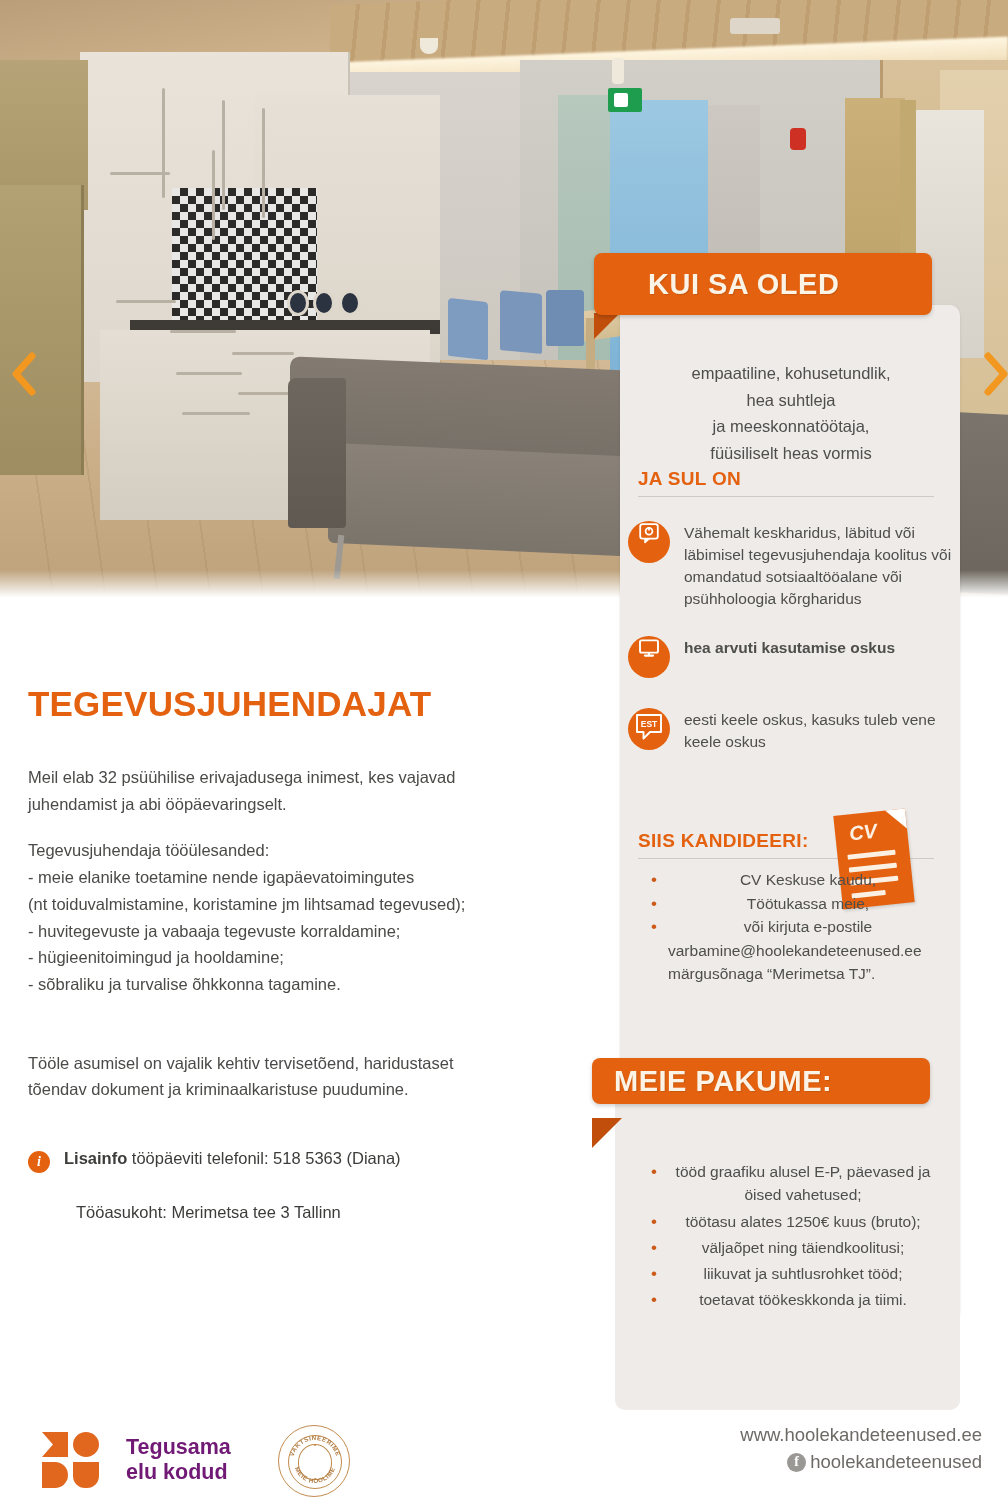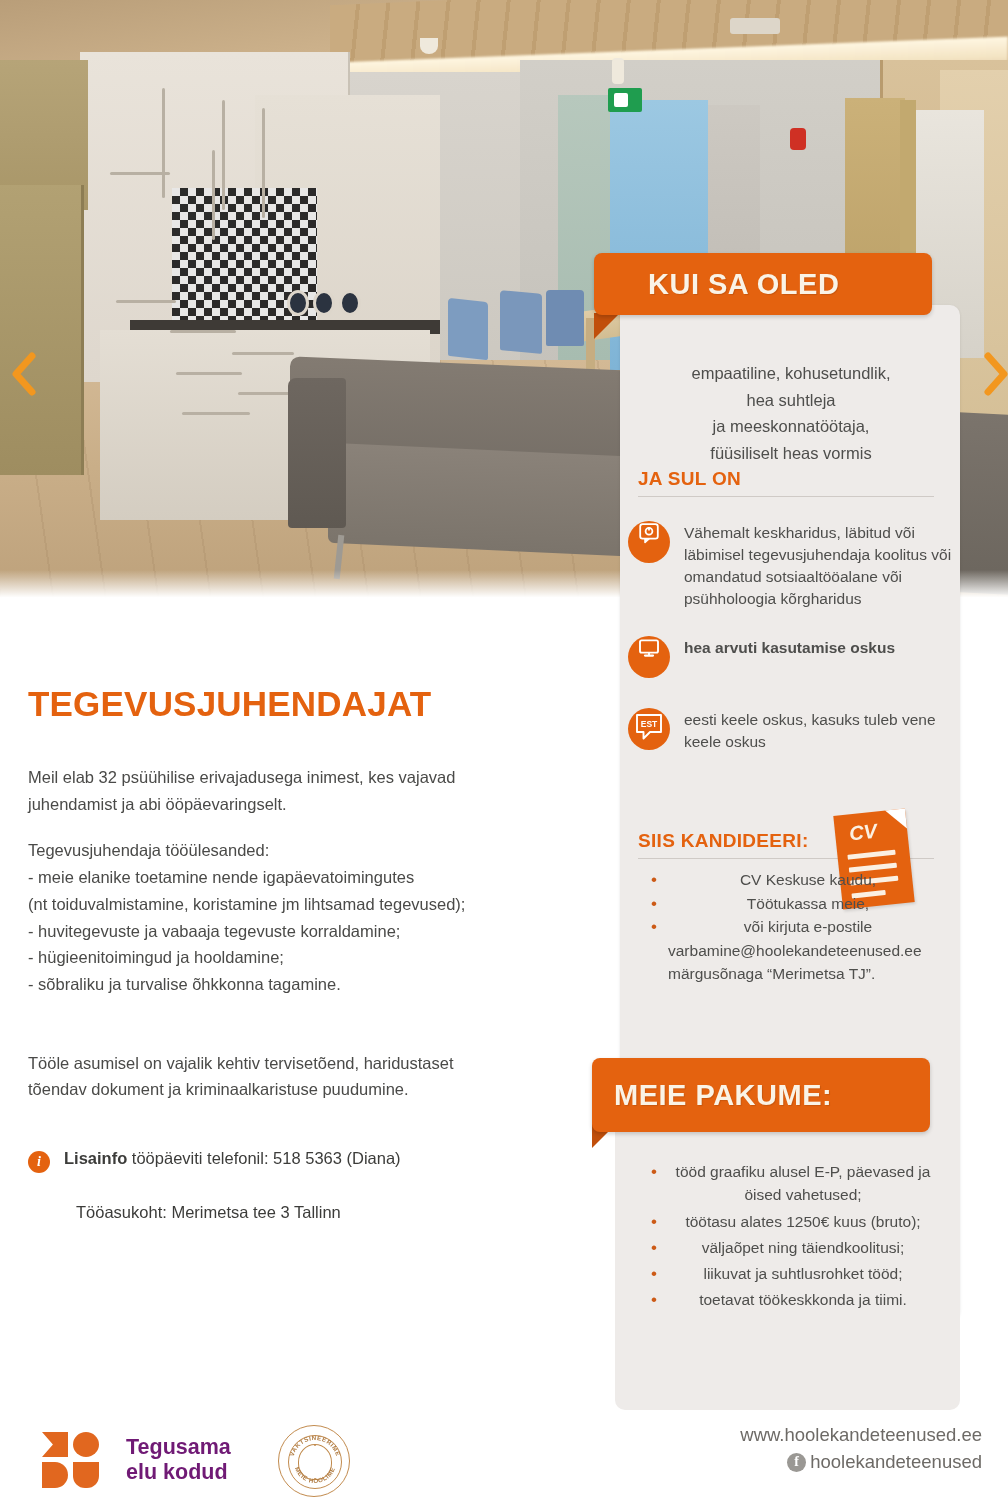--- a/index.html
+++ b/index.html
@@ -235,21 +235,21 @@
 
   
   .rib1 { left:594px; top:253px; width:338px; height:62px; }
   .rib1 .rtext { font-size:29px; margin-left:54px; }
   .rib1-tail {
     position:absolute; left:594px; top:313px;
     border-left:26px solid #c14f0b;
     border-bottom:26px solid transparent;
   }
   
-  .rib2 { left:592px; top:1058px; width:338px; height:74px; }
+  .rib2 { left:592px; top:1058px; width:338px; height:46px; }
   .rib2 .rtext { font-size:29px; margin-left:22px; }
   .rib2-tail {
     position:absolute; left:592px; top:1118px;
     border-left:30px solid #c14f0b;
     border-bottom:30px solid transparent;
   }
 
   .traits {
     position:absolute; left:628px; top:360px; width:326px;
     text-align:center; font-size:16.5px; color:#4e4e4c; line-height:1.62;

